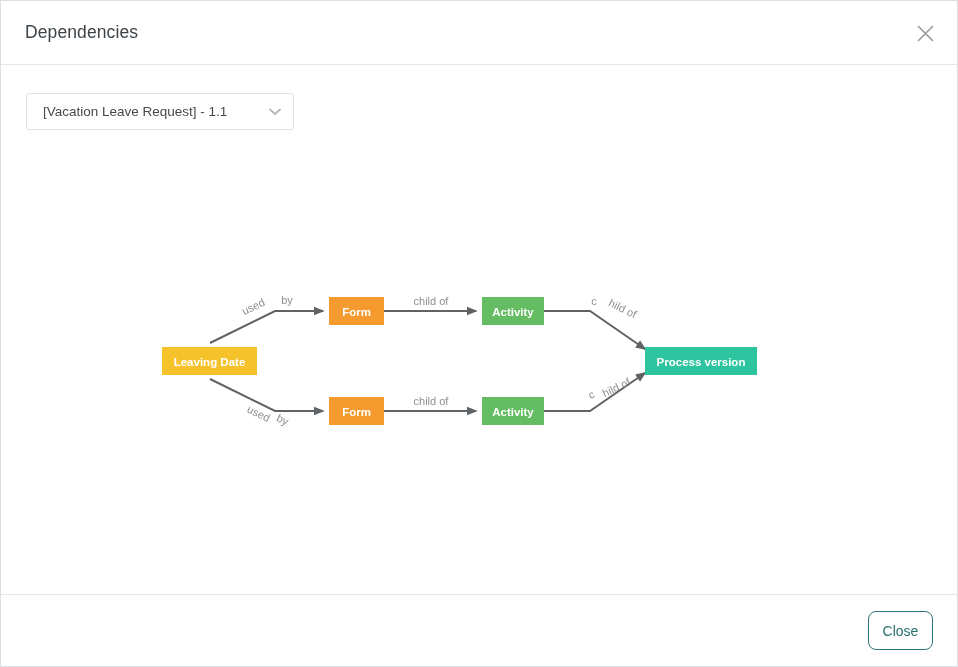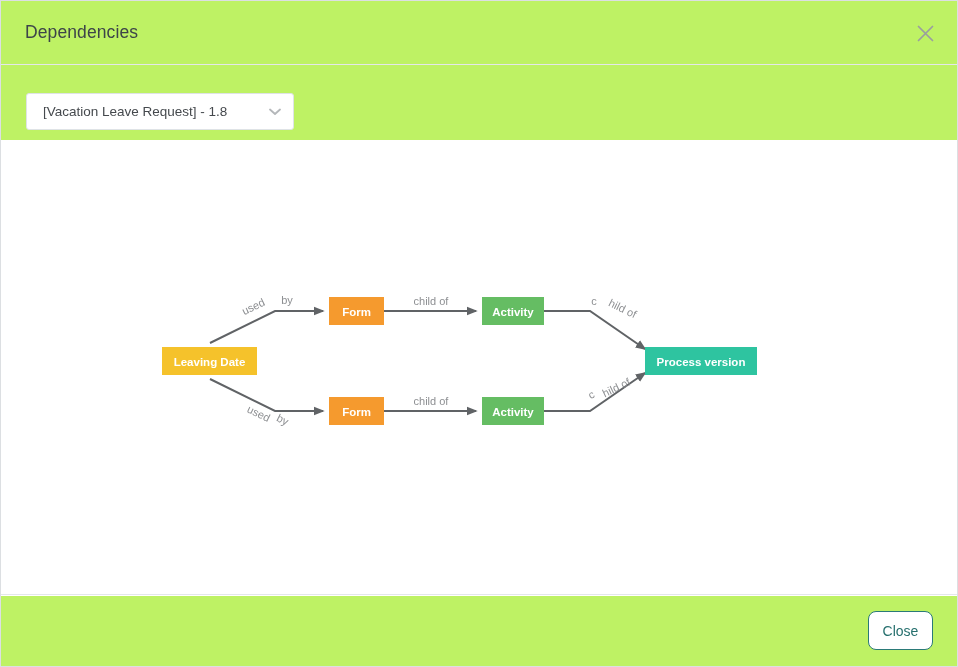--- a/index.html
+++ b/index.html
@@ -5,21 +5,21 @@
   html, body {
     margin: 0;
     padding: 0;
     background: #e9ebee;
     font-family: "Liberation Sans", sans-serif;
   }
   #app {
     position: relative;
     width: 958px;
     height: 667px;
-    background: #bef264;
+    background: #ffffff;
     overflow: hidden;
     box-sizing: border-box;
     border: 1px solid #dcdfe2;
   }
 
   
   .dlg-header {
     position: absolute;
     left: 0; top: 0;
     width: 100%;
@@ -183,21 +183,21 @@
     <div class="close-x">
       <svg width="17" height="17" viewBox="0 0 17 17">
         <path d="M1.5 1.5 L15.5 15.5 M15.5 1.5 L1.5 15.5" stroke="#9a9da0" stroke-width="1.7" stroke-linecap="round"></path>
       </svg>
     </div>
   </div>
 
   <div class="toolbar">
 
     <div class="version-select">
-      <span class="vs-label">[Vacation Leave Request] - 1.8</span>
+      <span class="vs-label">[Vacation Leave Request] - 1.1</span>
       <span class="vs-caret">
         <svg width="12" height="8" viewBox="0 0 12 8">
           <path d="M1 1.5 L6 6 L11 1.5" fill="none" stroke="#b4b7ba" stroke-width="1.8" stroke-linecap="round" stroke-linejoin="round"></path>
         </svg>
       </span>
     </div>
 
     <div class="subject-label">Leaving Date (Attribute)</div>
 
     <div class="view-buttons">

